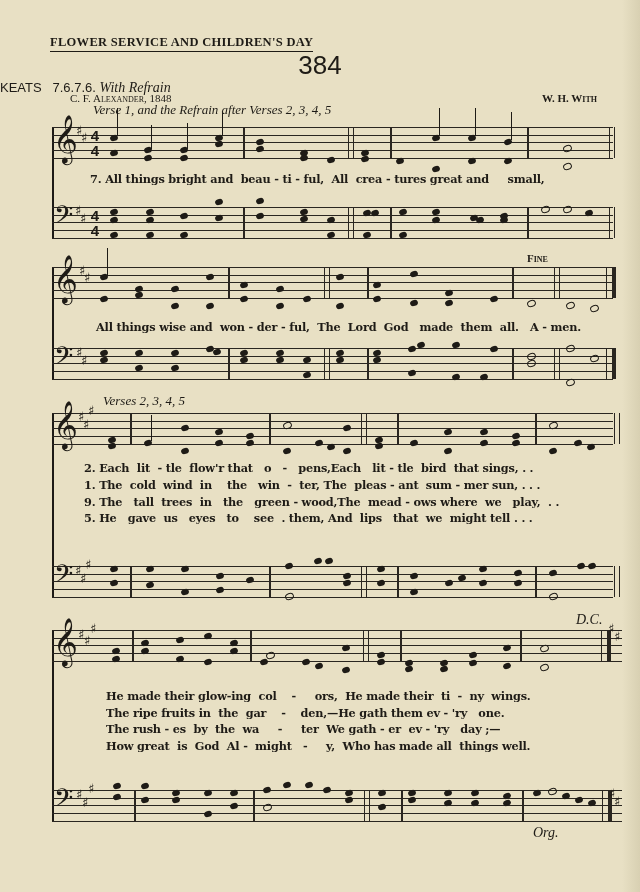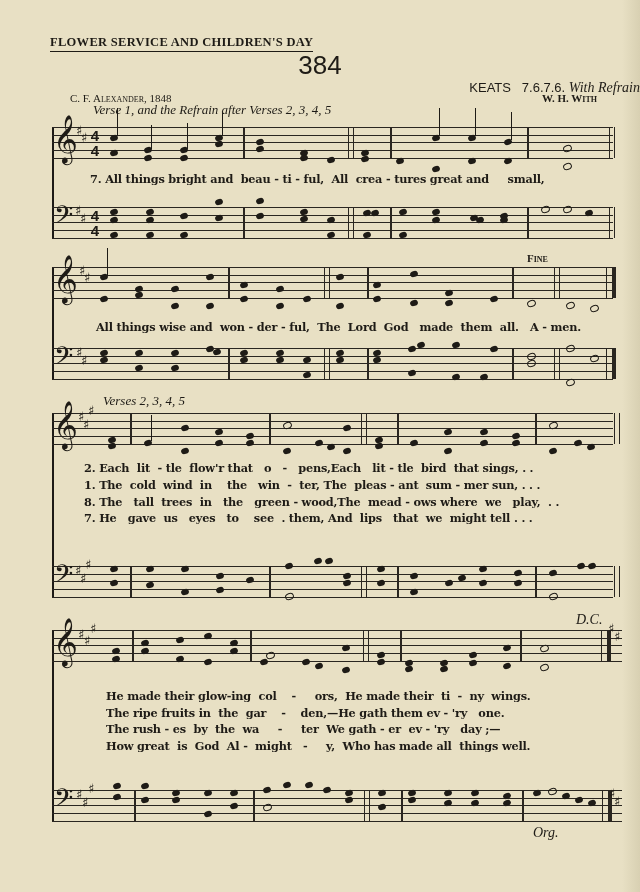--- a/index.html
+++ b/index.html
@@ -7,21 +7,21 @@
     width:640px; height:892px; overflow:hidden; position:relative;
     background:#e8e0c4;
     font-family:"DejaVu Serif", serif; color:#1e1b16;
   }
   .page-shade { position:absolute; right:0; top:0; width:18px; height:892px;
     background:linear-gradient(to right, rgba(232,224,196,0), #d8d0b2); }
   .section-header { position:absolute; left:50px; top:35px; font-family:"Liberation Serif", serif;
     font-size:12.5px; font-weight:bold; letter-spacing:0.3px; border-bottom:1px solid #1e1b16; padding-bottom:1px; }
   .hymn-number { position:absolute; left:0; width:640px; top:50px; text-align:center;
     font-family:"Liberation Sans", sans-serif; font-size:26px; }
-  .tune-line { position:absolute; left:0; width:640px; top:80px; text-align:right;
+  .tune-line { position:absolute; left:0; width:640px; top:80px; text-align:left;
     font-family:"Liberation Sans", sans-serif; font-size:13px; }
   .tune-line i { font-family:"Liberation Serif", serif; font-size:14px; }
   .author { position:absolute; left:70px; top:92px; font-family:"Liberation Serif", serif; font-size:11px; font-variant:small-caps; }
   .composer { position:absolute; right:43px; top:92px; font-family:"Liberation Serif", serif; font-size:11px; font-variant:small-caps; font-weight:bold; }
   .italic-note { position:absolute; font-family:"Liberation Serif", serif; font-style:italic; font-size:13px; }
   .staff { position:absolute; left:52px; height:31px; }
   .staff .line { position:absolute; left:0; right:0; height:1px; background:#2a2620; }
   .barline { position:absolute; width:1.5px; background:#2a2620; }
   .dbl { position:absolute; width:4px; border-left:1.2px solid #2a2620; border-right:1.2px solid #2a2620; }
   .final { position:absolute; width:5px; border-left:1.2px solid #2a2620; border-right:4px solid #2a2620; }
@@ -294,22 +294,22 @@
 <div class="note" style="left:480px;top:440px"></div>
 <div class="note" style="left:512px;top:433px"></div>
 <div class="note" style="left:512px;top:440px"></div>
 <div class="note open" style="left:549px;top:422px"></div>
 <div class="note" style="left:549px;top:448px"></div>
 <div class="note" style="left:574px;top:440px"></div>
 <div class="note" style="left:587px;top:444px"></div>
 
 <div class="lyrics" style="left:84px;top:461px">2. Each  lit  - tle  flow'r that   o   -   pens,Each   lit - tle  bird  that sings, . .</div>
 <div class="lyrics" style="left:84px;top:478px">1. The  cold  wind  in    the   win  -  ter, The  pleas - ant  sum - mer sun, . . .</div>
-<div class="lyrics" style="left:84px;top:495px">8. The   tall  trees  in   the   green - wood,The  mead - ows where  we   play,  . .</div>
-<div class="lyrics" style="left:84px;top:511px">7. He   gave  us   eyes   to    see  . them, And  lips   that  we  might tell . . .</div>
+<div class="lyrics" style="left:84px;top:495px">9. The   tall  trees  in   the   green - wood,The  mead - ows where  we   play,  . .</div>
+<div class="lyrics" style="left:84px;top:511px">5. He   gave  us   eyes   to    see  . them, And  lips   that  we  might tell . . .</div>
 
 <div class="staff" style="top:566px;width:561px">
   <div class="line" style="top:0"></div>
     <div class="line" style="top:7.7px"></div>
     <div class="line" style="top:15.4px"></div>
     <div class="line" style="top:23.1px"></div>
     <div class="line" style="top:30.8px"></div>
 </div>
 <span class="clef" style="left:54px;top:562px;font-size:30px">𝄢</span>
 <span class="sig" style="left:75px;top:564px">♯</span>

